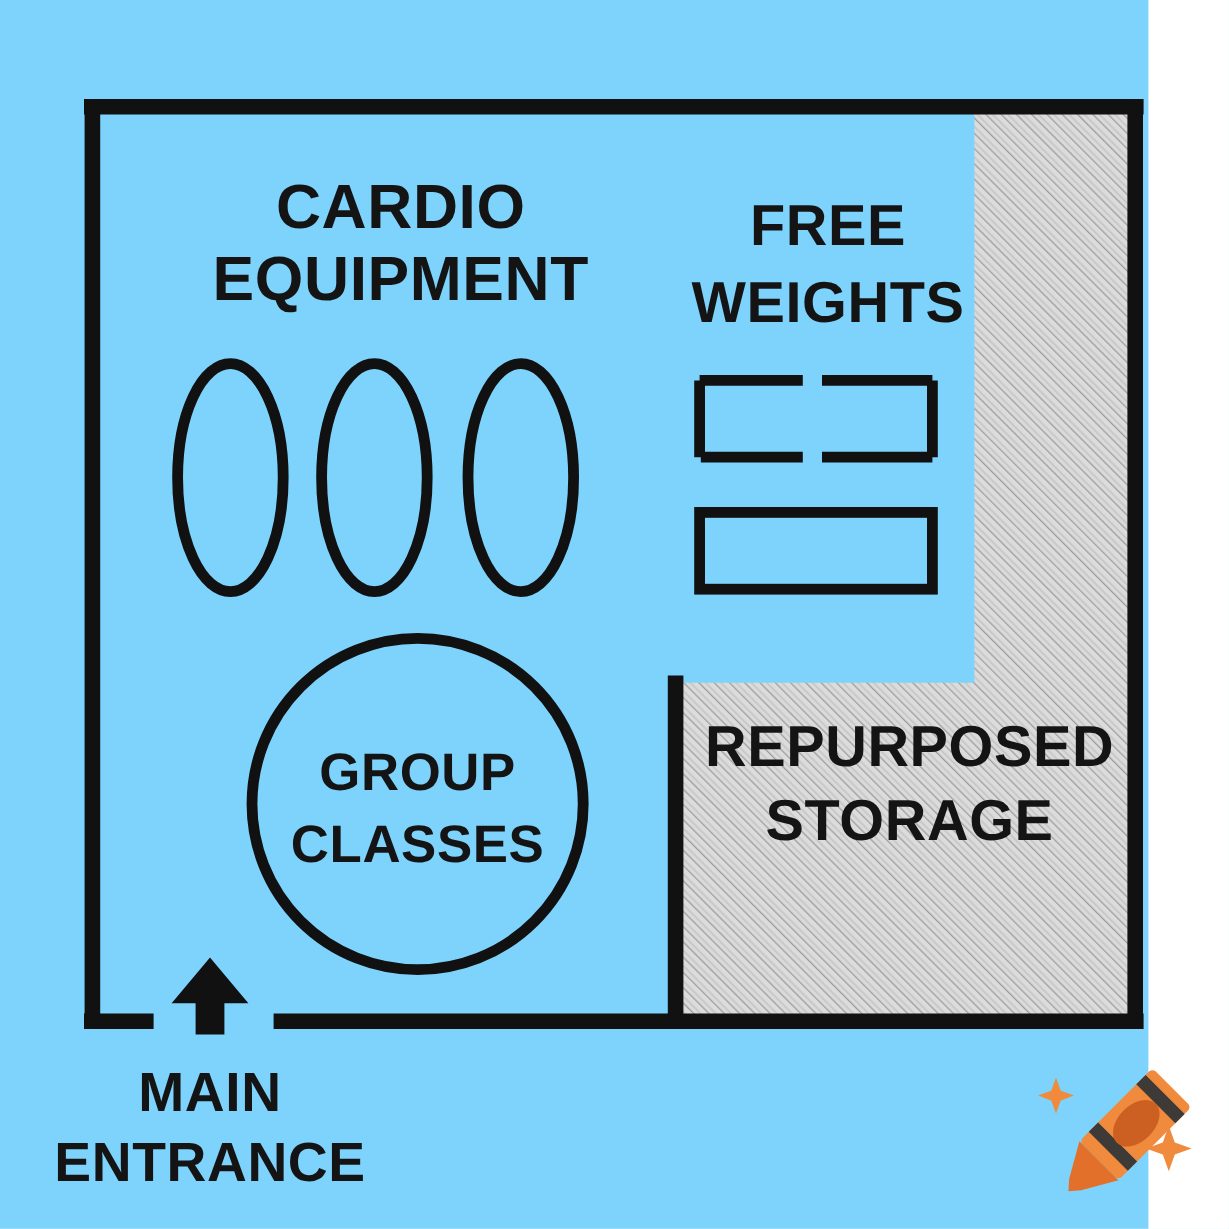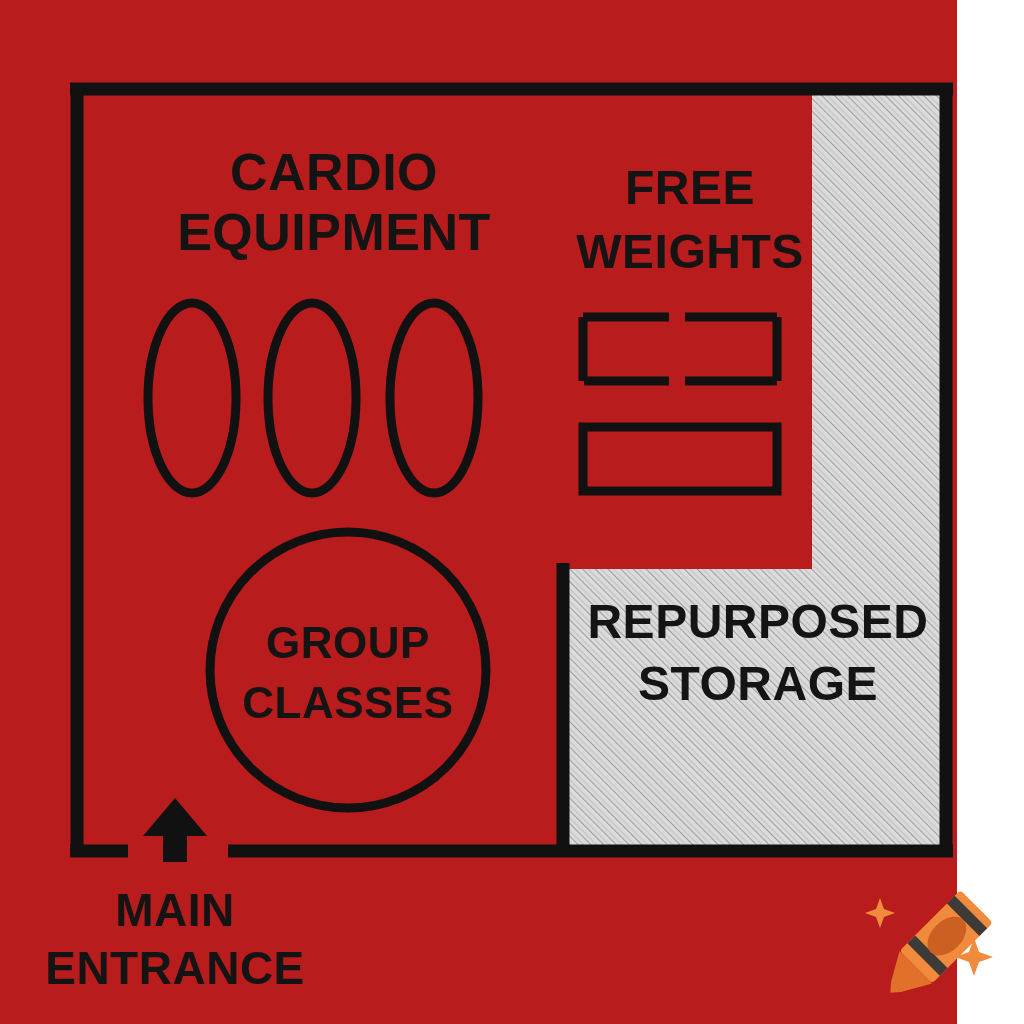--- a/index.html
+++ b/index.html
@@ -11,21 +11,21 @@
   body {
     width: 1024px;
     height: 1024px;
     overflow: hidden;
     font-family: "Liberation Sans", sans-serif;
   }
   #canvas {
     position: relative;
     width: 957px;
     height: 1024px;
-    background: #b91c1c;
+    background: #7dd3fc;
   }
   #floorplan-svg {
     position: absolute;
     top: 0;
     left: 0;
     width: 1024px;
     height: 1024px;
     display: block;
   }
   .plan-label {

